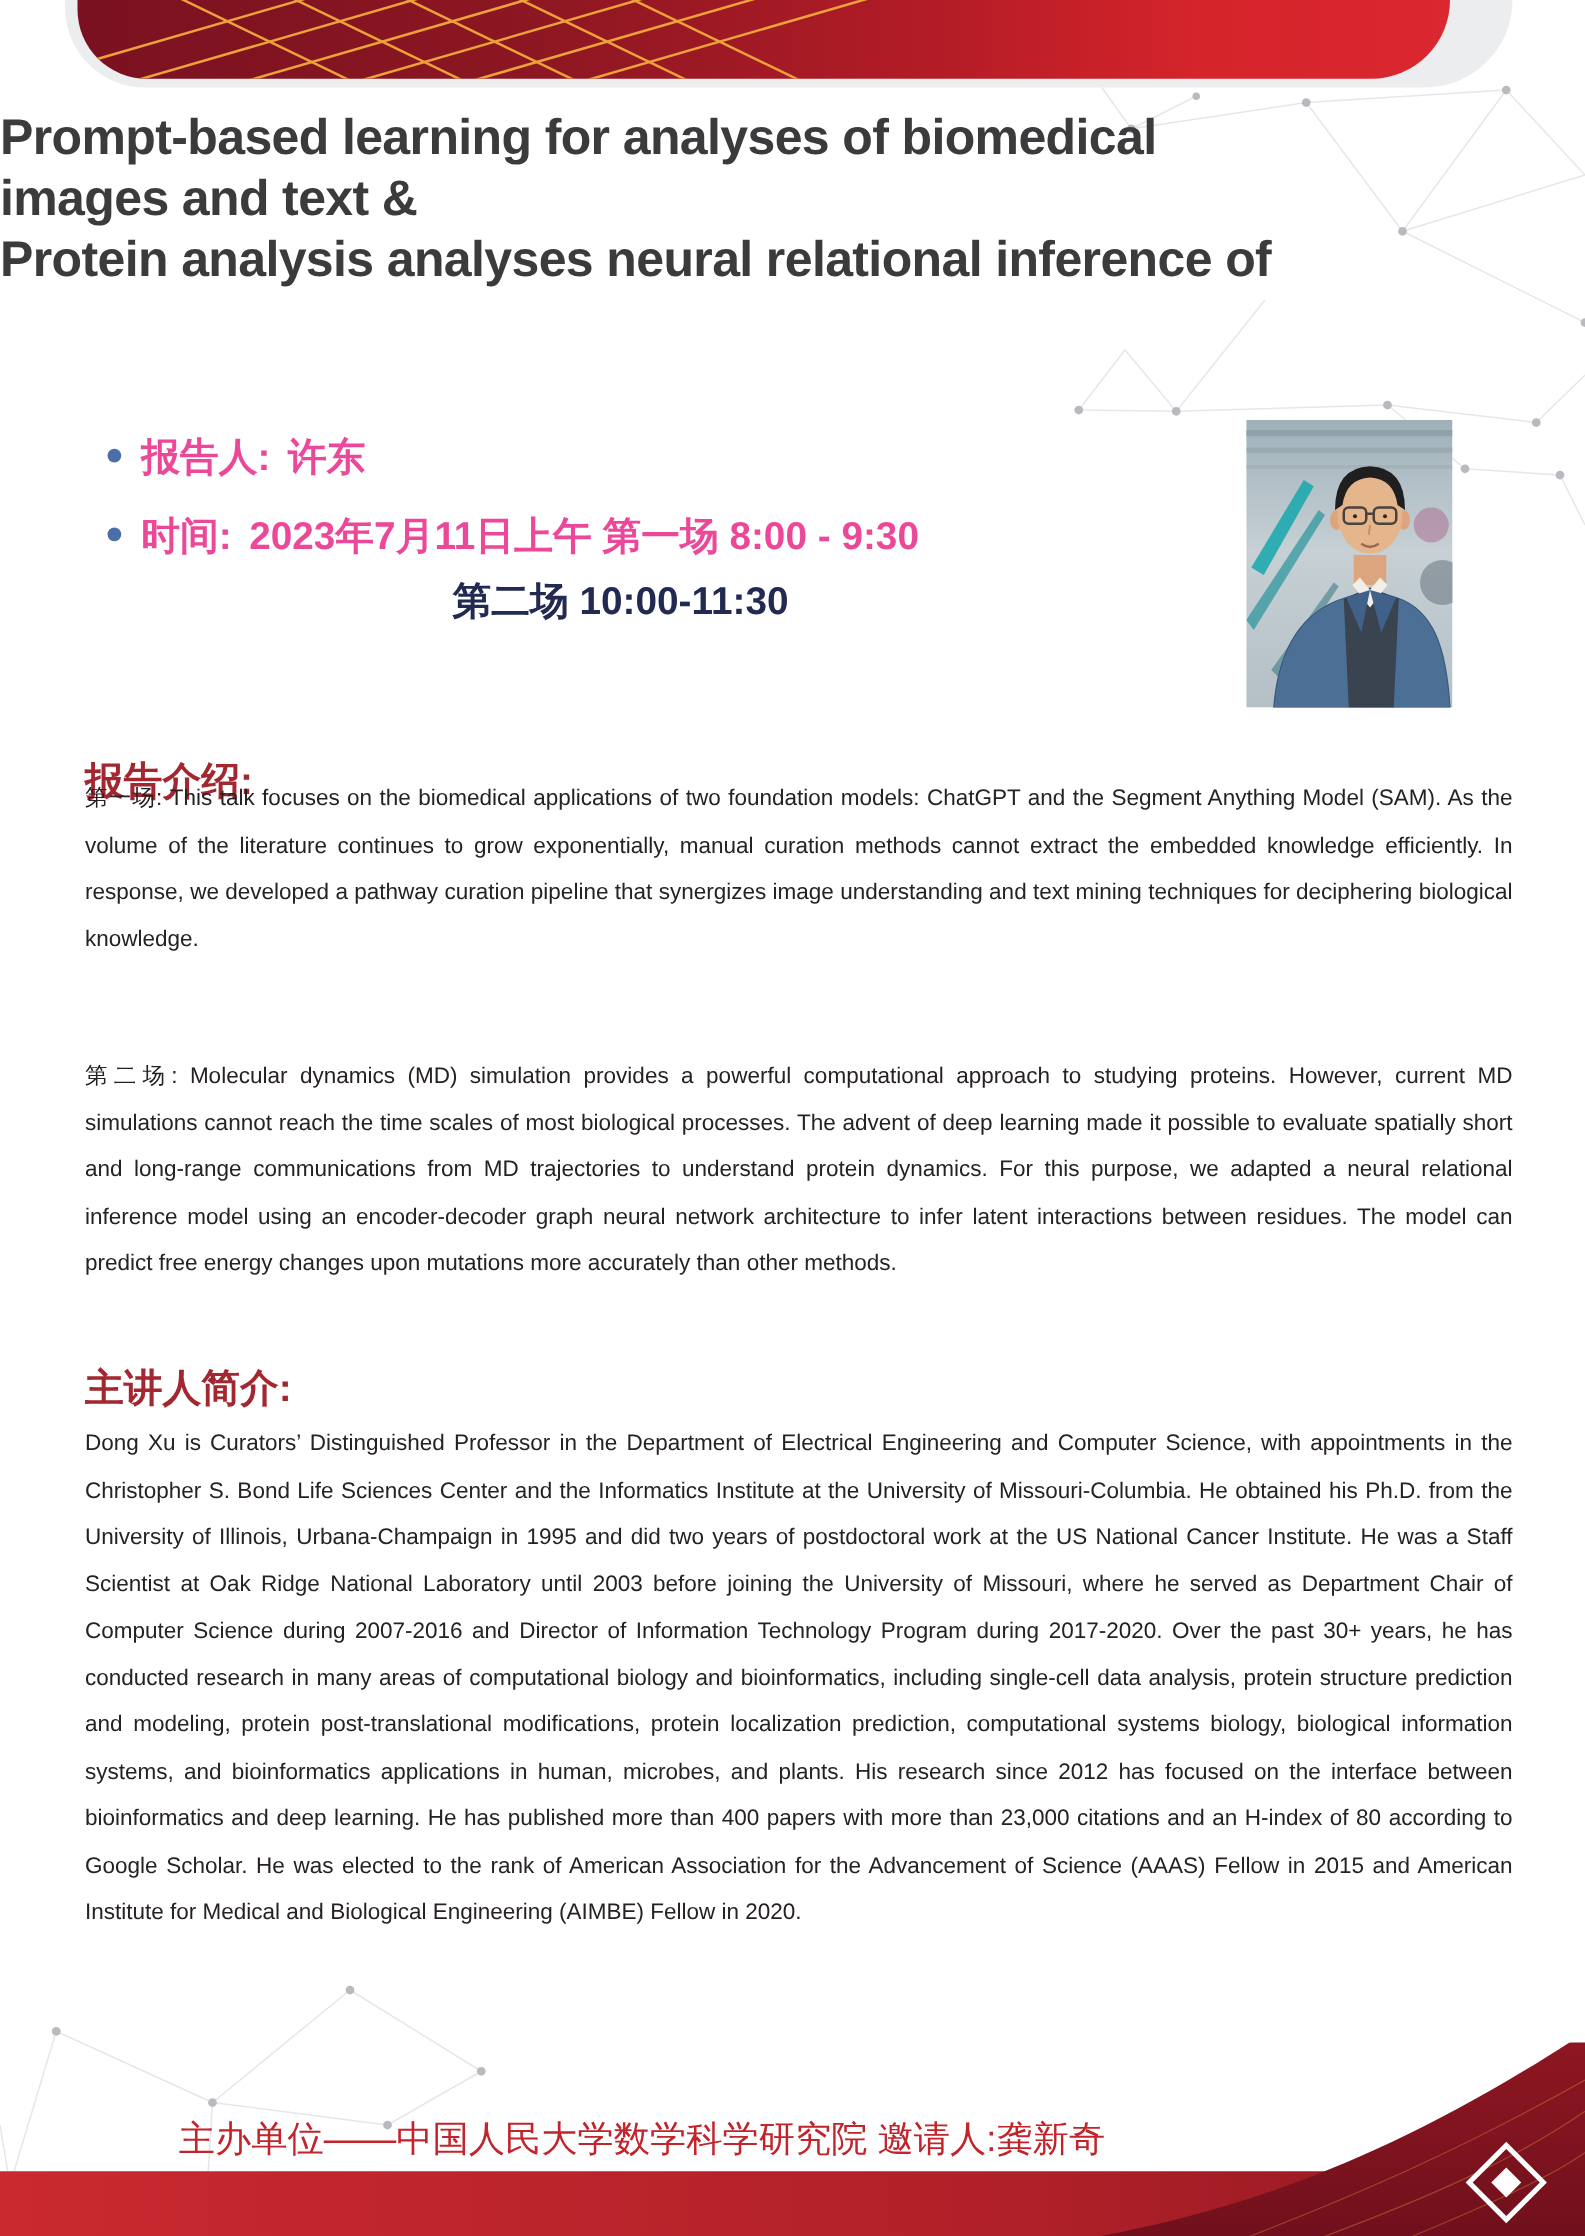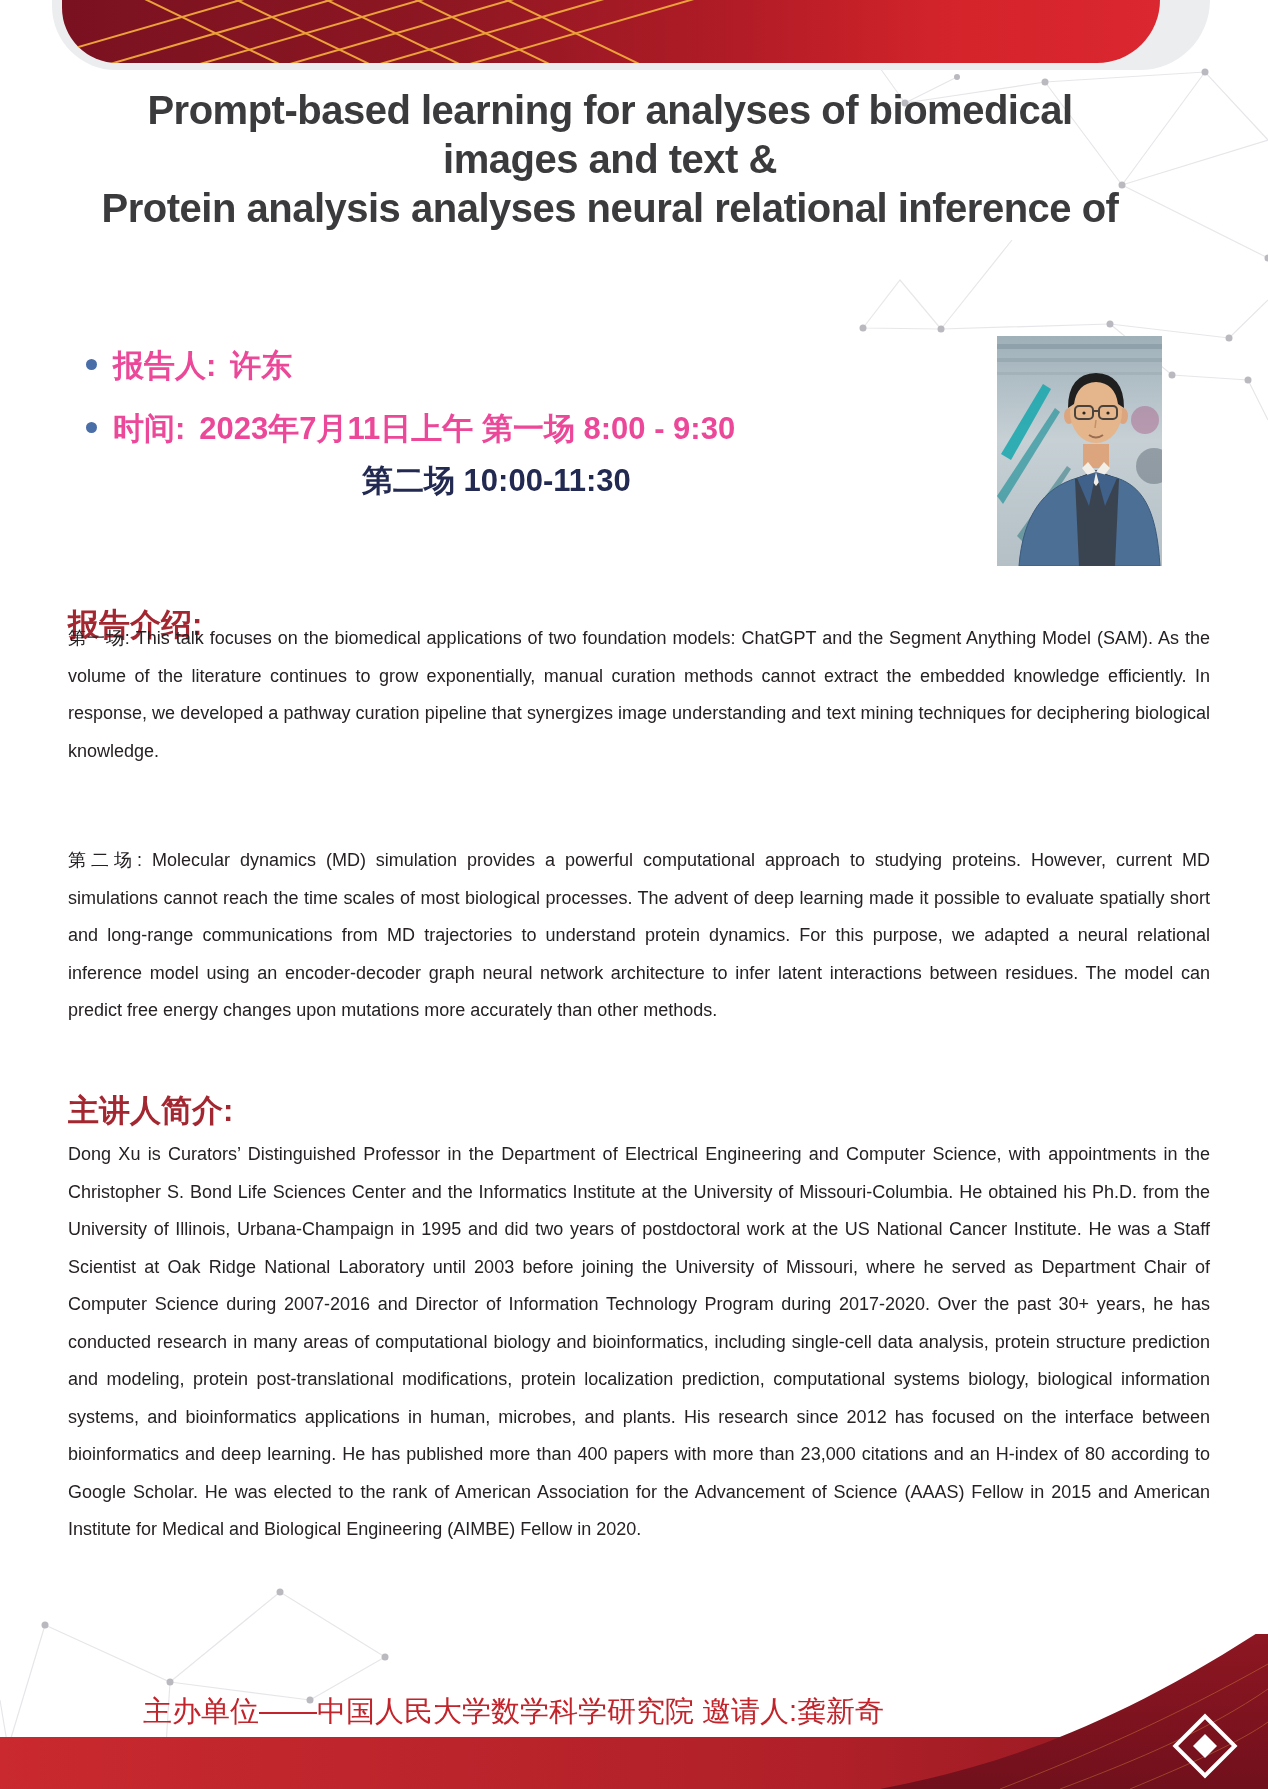--- a/index.html
+++ b/index.html
@@ -14,21 +14,21 @@
     position:absolute;left:52px;top:0;width:1158px;height:70px;z-index:1;
     background:#ecedef;border-radius:0 0 92px 84px;
   }
   .banner{
     position:absolute;left:62px;top:0;width:1098px;height:63px;z-index:2;
     background:linear-gradient(90deg,#7a1120 0%,#8d1722 34%,#b21c26 62%,#d6242b 82%,#da2730 100%);
     border-radius:0 0 82px 72px;overflow:hidden;
   }
   
   .title{
-    position:absolute;left:0;top:86px;width:1220px;z-index:3;text-align:center;
+    position:absolute;left:0;top:86px;width:1220px;z-index:3;
     font-weight:700;font-size:40px;line-height:49px;color:#3b3b3d;letter-spacing:-0.5px;
   }
   .title .t-line{white-space:nowrap;}
   
   .detail-row{position:absolute;left:86px;z-index:3;font-size:31px;font-weight:700;color:#ec4899;}
   .detail-row .dot{
     display:inline-block;width:11px;height:11px;border-radius:50%;
     background:#4a6ea8;vertical-align:middle;margin-right:16px;margin-top:-6px;
   }
   .detail-row .dlabel{margin-right:14px;}

